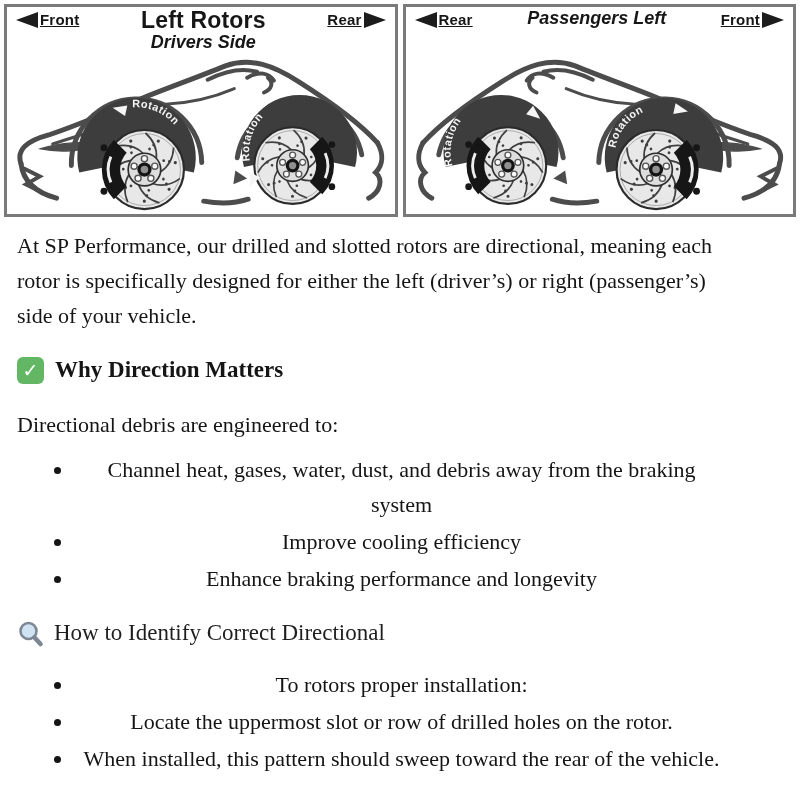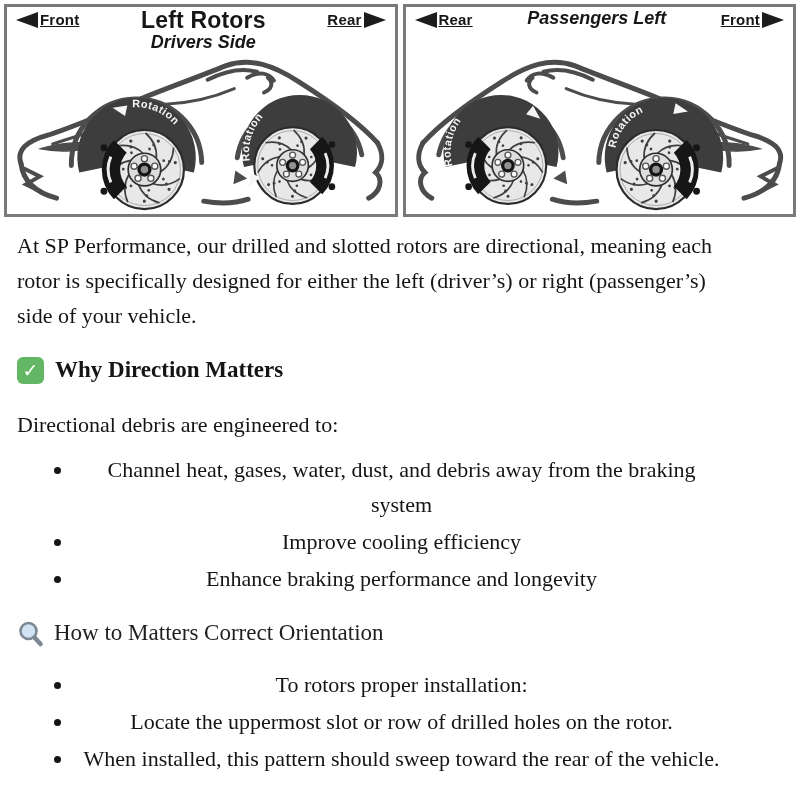--- a/index.html
+++ b/index.html
@@ -239,21 +239,21 @@
     <li>Enhance braking performance and longevity</li>
   </ul>
 
   <div class="section-heading light">
     <span class="mag-emoji">
       <svg width="28" height="28" viewBox="0 0 28 28">
         <circle cx="11.5" cy="11" r="8" fill="#cfe3f2" stroke="#7d8894" stroke-width="2.6"></circle>
         <line x1="17.5" y1="17.5" x2="23.5" y2="24" stroke="#7d8894" stroke-width="4.6" stroke-linecap="round"></line>
       </svg>
     </span>
-    <span>How to Matters Correct Orientation</span>
+    <span>How to Identify Correct Directional</span>
   </div>
 
   <ul class="bullets">
     <li>To rotors proper installation:</li>
     <li>Locate the uppermost slot or row of drilled holes on the rotor.</li>
     <li>When installed, this pattern should sweep toward the rear of the vehicle.</li>
   </ul>
 
 </div>
 

